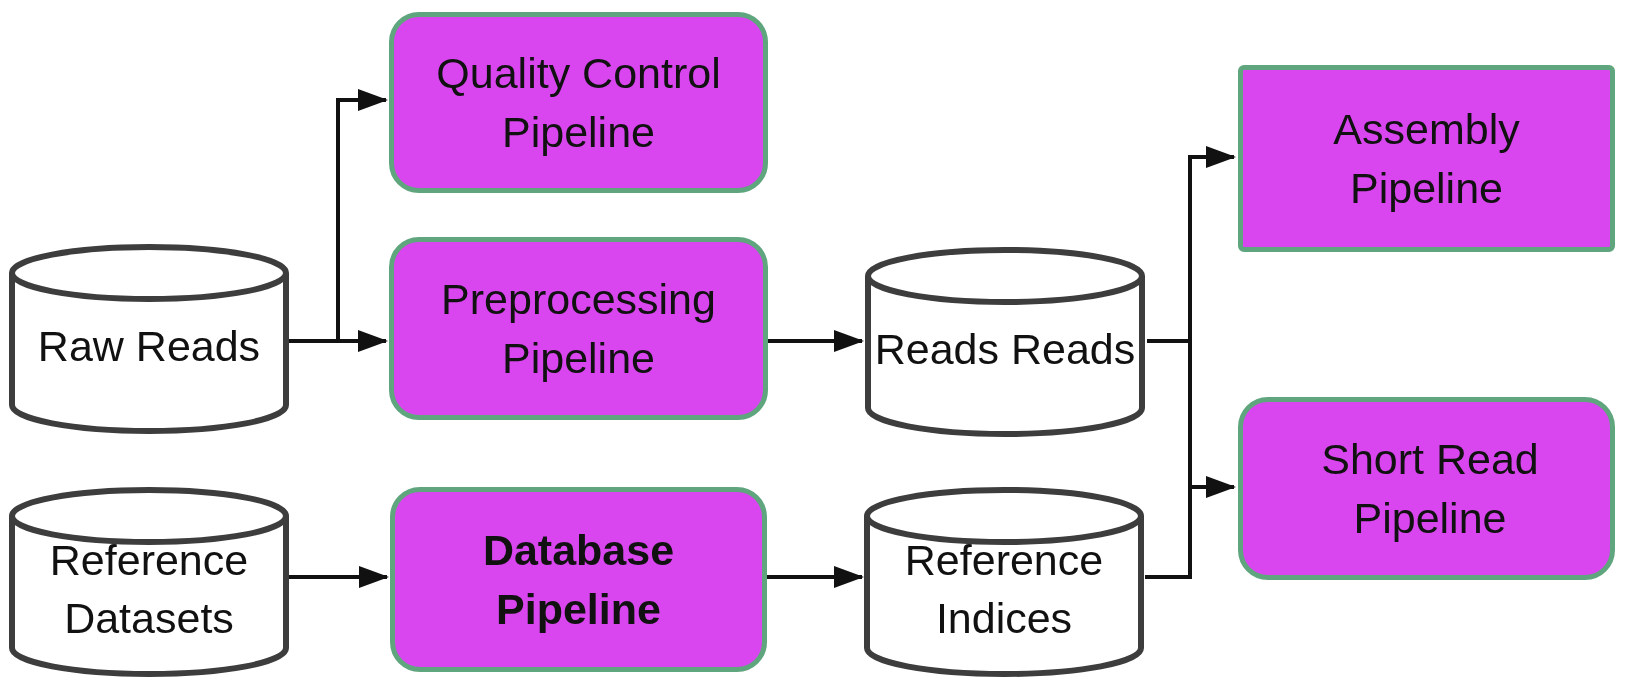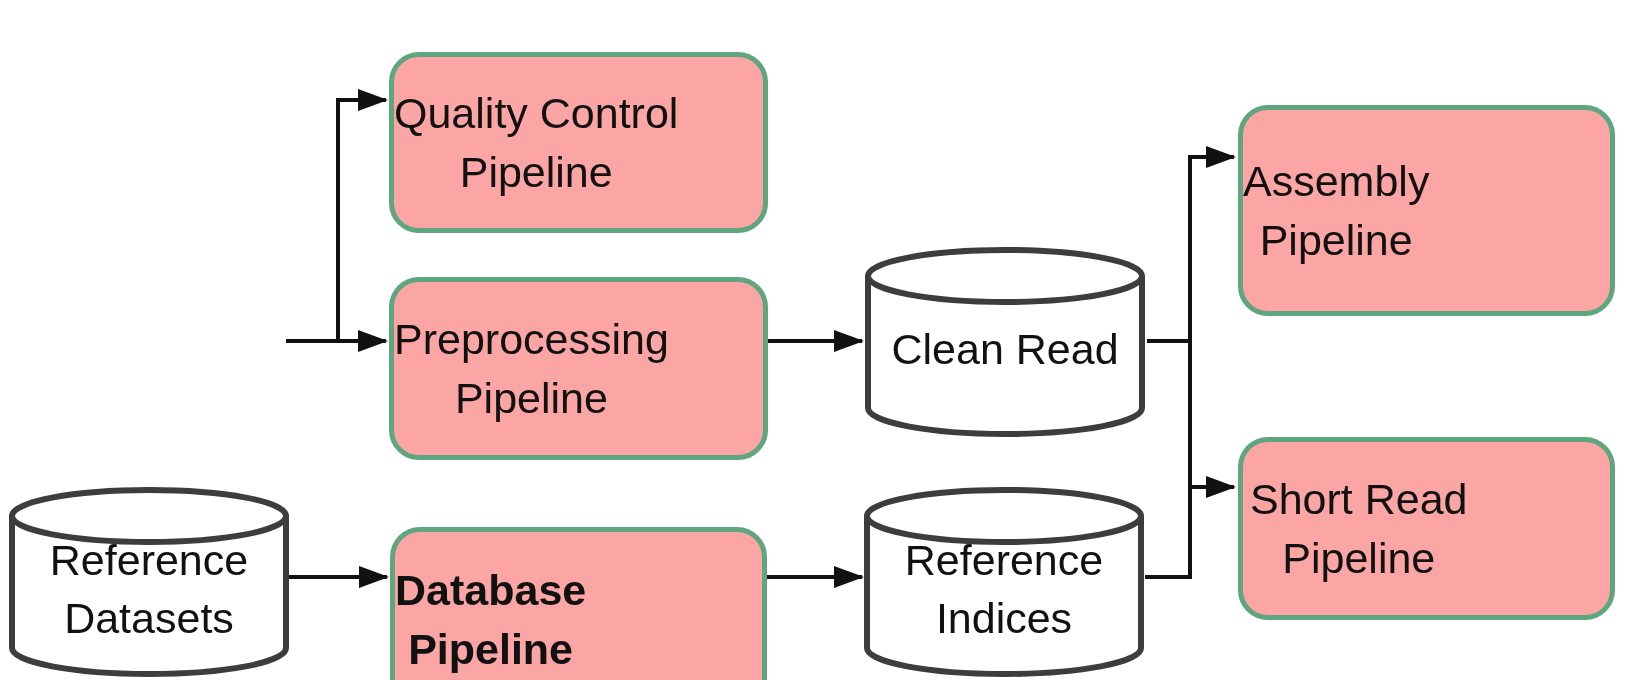--- a/index.html
+++ b/index.html
@@ -15,24 +15,23 @@
     width:1631px;height:680px;
     background:var(--bg);
     font-family:"Liberation Sans", sans-serif;
     overflow:hidden;
   }
   .pbox{
     position:absolute;
     box-sizing:border-box;
     border:5px solid var(--green);
     border-radius:30px;
-    background:#fca5a5;
-    display:flex;align-items:center;justify-content:flex-start;
+    background:#d946ef;
+    display:flex;align-items:center;justify-content:center;
     text-align:center;
-    margin-top:40px;
   }
   .node-label{
     white-space:pre-line;
     font-size:43px;
     line-height:1.36;
     color:var(--text);
     letter-spacing:0px;
   }
   .cylinder{
     position:absolute;
@@ -70,28 +69,37 @@
     <polyline points="286,341 386,341" marker-end="url(#ah)"></polyline>
     <polyline points="338,341 338,100 386,100" marker-end="url(#ah)"></polyline>
     <polyline points="766,341 862,341" marker-end="url(#ah)"></polyline>
     <polyline points="1147,341 1190,341 1190,157 1234,157" marker-end="url(#ah)"></polyline>
     <polyline points="1145,577 1190,577 1190,341"></polyline>
     <polyline points="1190,487 1234,487" marker-end="url(#ah)"></polyline>
     <polyline points="286,577 387,577" marker-end="url(#ah)"></polyline>
     <polyline points="765,577 862,577" marker-end="url(#ah)"></polyline>
   </svg>
 
+  <div class="cylinder" style="left:8px;top:243px;">
+    <svg viewBox="0 0 282 192">
+      <path d="M4 30 V162 A137 26 0 0 0 278 162 V30" fill="#fff" stroke="#3D3D3D" stroke-width="6"></path>
+      <ellipse cx="141" cy="30" rx="137" ry="26" fill="#fff" stroke="#3D3D3D" stroke-width="6"></ellipse>
+    </svg>
+    <div class="cyl-label">
+        <span class="node-label">Raw Reads</span>
+      </div>
+  </div>
 
   <div class="cylinder" style="left:864px;top:246px;">
     <svg viewBox="0 0 282 192">
       <path d="M4 30 V162 A137 26 0 0 0 278 162 V30" fill="#fff" stroke="#3D3D3D" stroke-width="6"></path>
       <ellipse cx="141" cy="30" rx="137" ry="26" fill="#fff" stroke="#3D3D3D" stroke-width="6"></ellipse>
     </svg>
     <div class="cyl-label">
-        <span class="node-label">Clean Read</span>
+        <span class="node-label">Reads Reads</span>
       </div>
   </div>
 
   <div class="cylinder" style="left:8px;top:486px;">
     <svg viewBox="0 0 282 192">
       <path d="M4 30 V162 A137 26 0 0 0 278 162 V30" fill="#fff" stroke="#3D3D3D" stroke-width="6"></path>
       <ellipse cx="141" cy="30" rx="137" ry="26" fill="#fff" stroke="#3D3D3D" stroke-width="6"></ellipse>
     </svg>
     <div class="cyl-label">
         <span class="node-label">Reference
@@ -113,21 +121,21 @@
   <div class="pbox" style="left:389px;top:12px;width:379px;height:181px;">
     <span class="node-label">Quality Control
 Pipeline</span>
   </div>
 
   <div class="pbox" style="left:389px;top:237px;width:379px;height:183px;">
     <span class="node-label">Preprocessing
 Pipeline</span>
   </div>
 
-  <div class="pbox" style="left:1238px;top:65px;width:377px;height:211px;">
+  <div class="pbox" style="left:1238px;top:65px;width:377px;height:187px;border-radius:6px;">
     <span class="node-label">Assembly
 Pipeline</span>
   </div>
 
   <div class="pbox" style="left:1238px;top:397px;width:377px;height:183px;padding-left:7px;">
     <span class="node-label">Short Read
 Pipeline</span>
   </div>
 
   <div class="pbox" style="left:390px;top:487px;width:377px;height:185px;font-weight:bold;">

